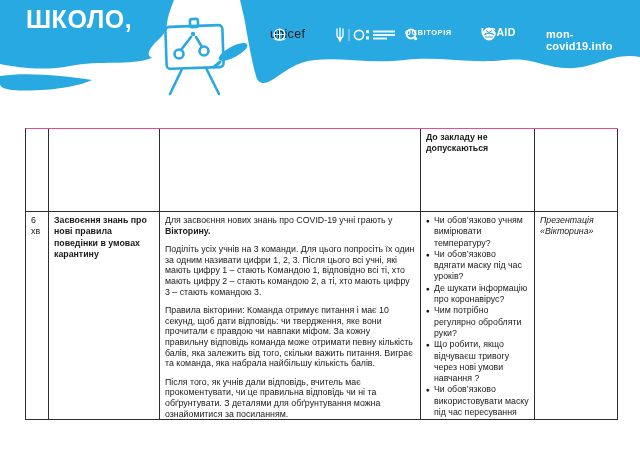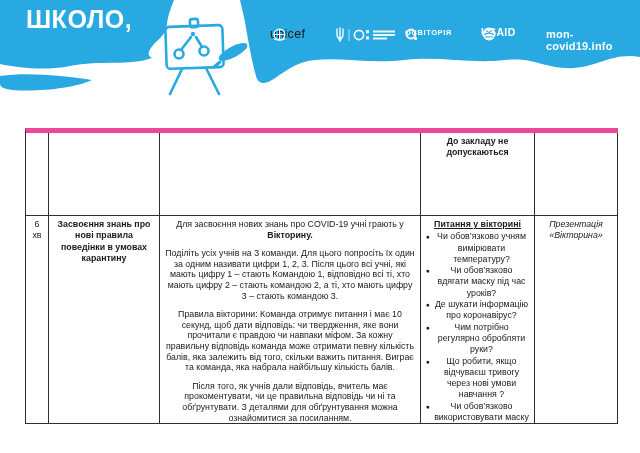--- a/index.html
+++ b/index.html
@@ -17,22 +17,22 @@
   .unicef svg{margin-left:2px;vertical-align:-3px;}
   .monu{position:absolute;left:336px;top:27px;}
   .osv{position:absolute;left:405px;top:28px;font-size:7.5px;font-weight:bold;letter-spacing:.6px;color:#fff;display:flex;align-items:center;}
   .usaid{position:absolute;left:481px;top:26px;display:flex;align-items:center;color:#fff;font-weight:bold;font-size:10.5px;letter-spacing:.4px;}
   .site{position:absolute;left:546px;top:28px;color:#fff;font-weight:bold;font-size:11px;letter-spacing:.2px;}
   
   .tbl{
     position:absolute;left:25px;top:128px;width:592px;height:291px;
     display:grid;grid-template-columns:23px 111px 261px 114px 83px;
     grid-template-rows:83px 208px;
-    border-top:5px solid #ec4899;border-left:1px solid #2e2e2e;
-    font-size:8.8px;line-height:10.6px;text-align:center;
+    border-top:1px solid #ec4899;border-left:1px solid #2e2e2e;
+    font-size:8.8px;line-height:10.6px;
   }
   .cell{border-right:1px solid #2e2e2e;border-bottom:1px solid #2e2e2e;
         padding:3px 5px;overflow:hidden;}
   .cell p{margin:0 0 8px 0;}
   .cell p:last-child{margin-bottom:0;}
   .b{font-weight:bold;}
   .restrict-title{font-weight:bold;line-height:11.3px;}
   .restrict-text{line-height:11.3px;}
   .topic{font-weight:bold;line-height:11.4px;}
   .doc-link{color:#2b35c8;text-decoration:underline;word-break:break-all;}
@@ -141,21 +141,20 @@
 
   <div class="cell">
     <p><span>Для засвоєння нових знань про COVID-19 учні грають у</span> <span class="b">Вікторину.</span></p>
     <p>Поділіть усіх учнів на 3 команди. Для цього попросіть їх один за одним називати цифри 1, 2, 3. Після цього всі учні, які мають цифру 1 – стають Командою 1, відповідно всі ті, хто мають цифру 2 – стають командою 2, а ті, хто мають цифру 3 – стають командою 3.</p>
     <p>Правила вікторини: Команда отримує питання і має 10 секунд, щоб дати відповідь: чи твердження, яке вони прочитали є правдою чи навпаки міфом. За кожну правильну відповідь команда може отримати певну кількість балів, яка залежить від того, скільки важить питання. Виграє та команда, яка набрала найбільшу кількість балів.</p>
     <p><span>Після того, як учнів дали відповідь, вчитель має прокоментувати, чи це правильна відповідь чи ні та обґрунтувати. З деталями для обґрунтування можна ознайомитися за посиланням.</span><br>
       <a class="doc-link" href="#">https://mon.gov.ua/ua/news/maski-na-zanyattyah-neobovyazkovo-kontrol-za-stanom-zdorovya-zaborona-shvedskogo-stolu-v-</a></p>
   </div>
 
   <div class="cell">
-    <div class="q-title">Питання у вікторині</div>
     <ul class="qs">
       <li>Чи обов’язково учням вимірювати температуру?</li>
       <li>Чи обов’язково вдягати маску під час уроків?</li>
       <li>Де шукати інформацію про коронавірус?</li>
       <li>Чим потрібно регулярно обробляти руки?</li>
       <li>Що робити, якщо відчуваєш тривогу через нові умови навчання ?</li>
       <li>Чи обов’язково використовувати маску під час пересування школою?</li>
     </ul>
   </div>
 

